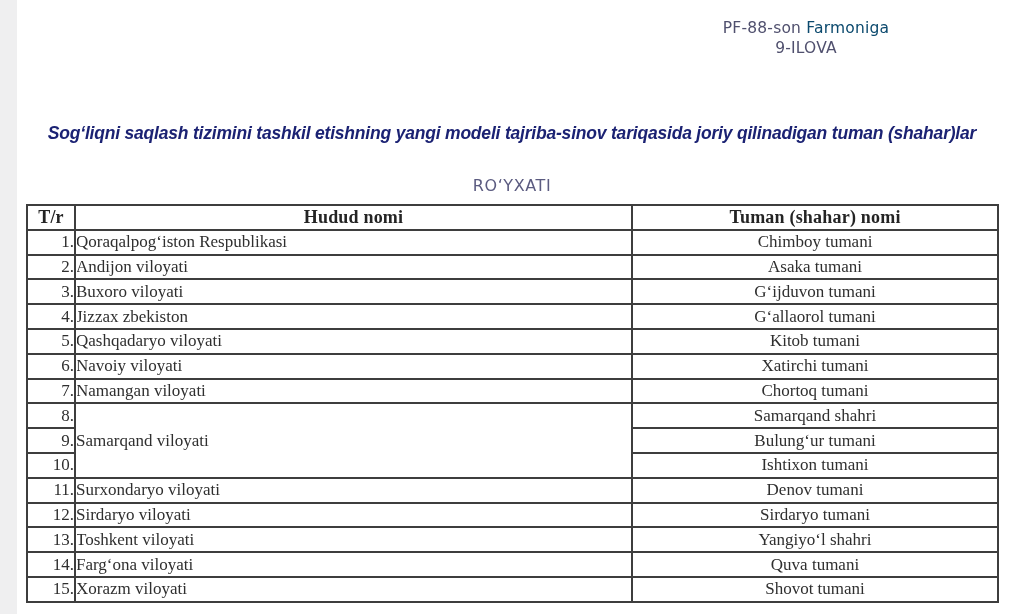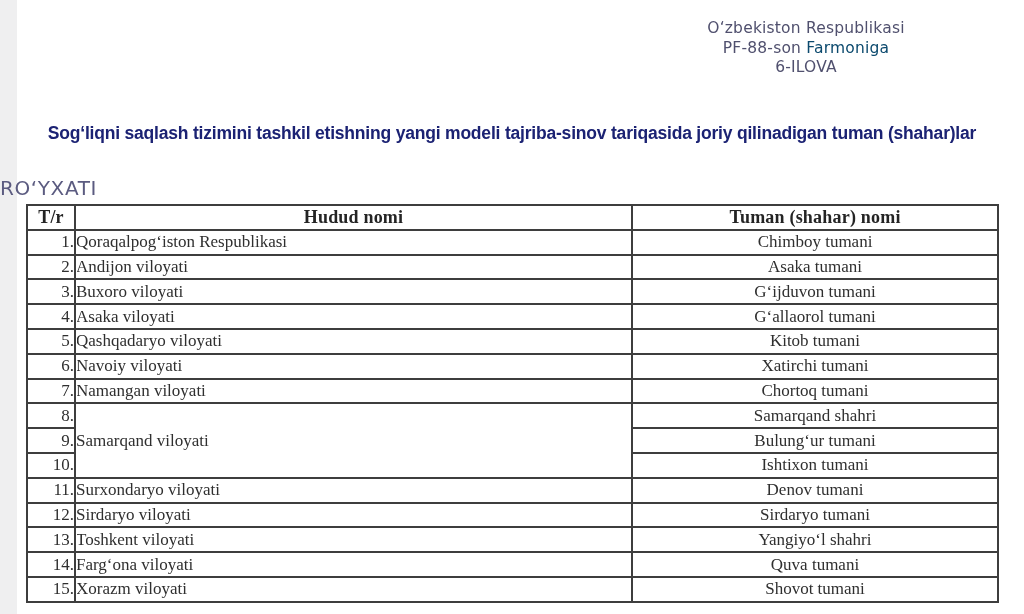--- a/index.html
+++ b/index.html
@@ -27,26 +27,28 @@
   .doc-header .link { color: #0c4a6e; text-decoration: none; cursor: pointer; }
   .doc-title {
     position: absolute; top: 122px; left: 12px;
     width: 1000px;
     text-align: center;
     font-family: "Liberation Sans", sans-serif;
     font-weight: bold;
     font-size: 17.5px; line-height: 23px;
     letter-spacing: -0.2px;
     color: #1b2273;
+    font-style: italic;
   }
   .doc-subtitle {
     position: absolute; top: 176px; left: 0;
     width: 1024px;
+    text-align: center;
     font-family: "DejaVu Sans", sans-serif;
-    font-size: 20px;
+    font-size: 16px;
     letter-spacing: 0.6px;
     color: #5b5b80;
   }
   table.list {
     position: absolute; top: 204px; left: 26px;
     width: 973px;
     border-collapse: collapse;
     table-layout: fixed;
     padding-left: 48px;
   }
@@ -71,23 +73,22 @@
   td.num { text-align: right; padding-right: 8px; }
   td.region { text-align: left; padding-left: 10px; border-radius: 8px; }
   td.district { text-align: center; }
 </style>
 </head>
 <body>
 
 <div class="gutter"></div>
 
 <div class="doc-header">
-  <div>O‘zbekiston Respublikasi</div>
   <div><span>PF-88-son </span><span class="link">Farmoniga</span></div>
-  <div>6-ILOVA</div>
+  <div>9-ILOVA</div>
 </div>
 
 <div class="doc-title">Sog‘liqni saqlash tizimini tashkil etishning yangi modeli tajriba-sinov tariqasida joriy qilinadigan tuman (shahar)lar</div>
 
 <div class="doc-subtitle">RO‘YXATI</div>
 
 <table class="list">
   <colgroup>
     <col class="c-num">
       <col class="c-region">
@@ -109,21 +110,21 @@
     <td class="region">Andijon viloyati</td>
     <td class="district">Asaka tumani</td>
   </tr>
   <tr>
     <td class="num">3.</td>
     <td class="region">Buxoro viloyati</td>
     <td class="district">G‘ijduvon tumani</td>
   </tr>
   <tr>
     <td class="num">4.</td>
-    <td class="region">Asaka viloyati</td>
+    <td class="region">Jizzax zbekiston</td>
     <td class="district">G‘allaorol tumani</td>
   </tr>
   <tr>
     <td class="num">5.</td>
     <td class="region">Qashqadaryo viloyati</td>
     <td class="district">Kitob tumani</td>
   </tr>
   <tr>
     <td class="num">6.</td>
     <td class="region">Navoiy viloyati</td>

